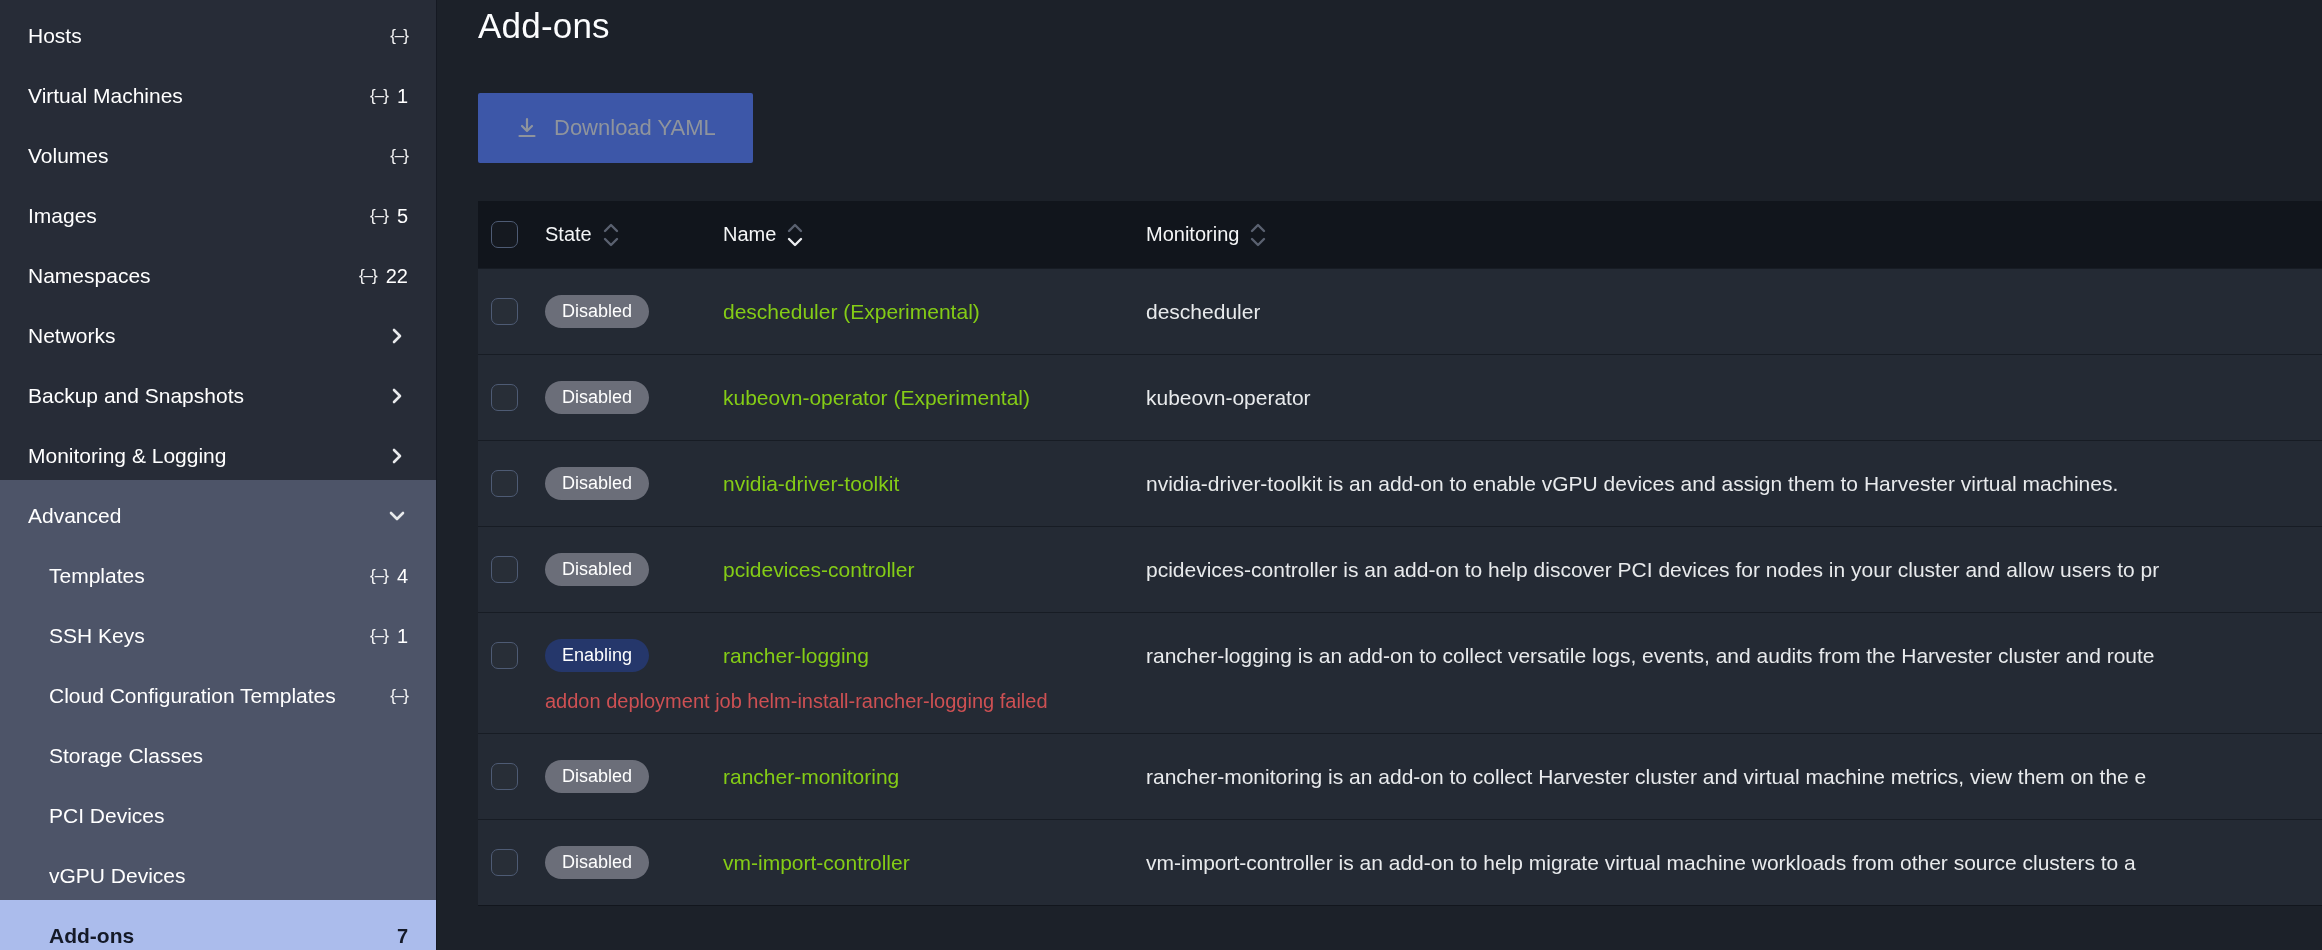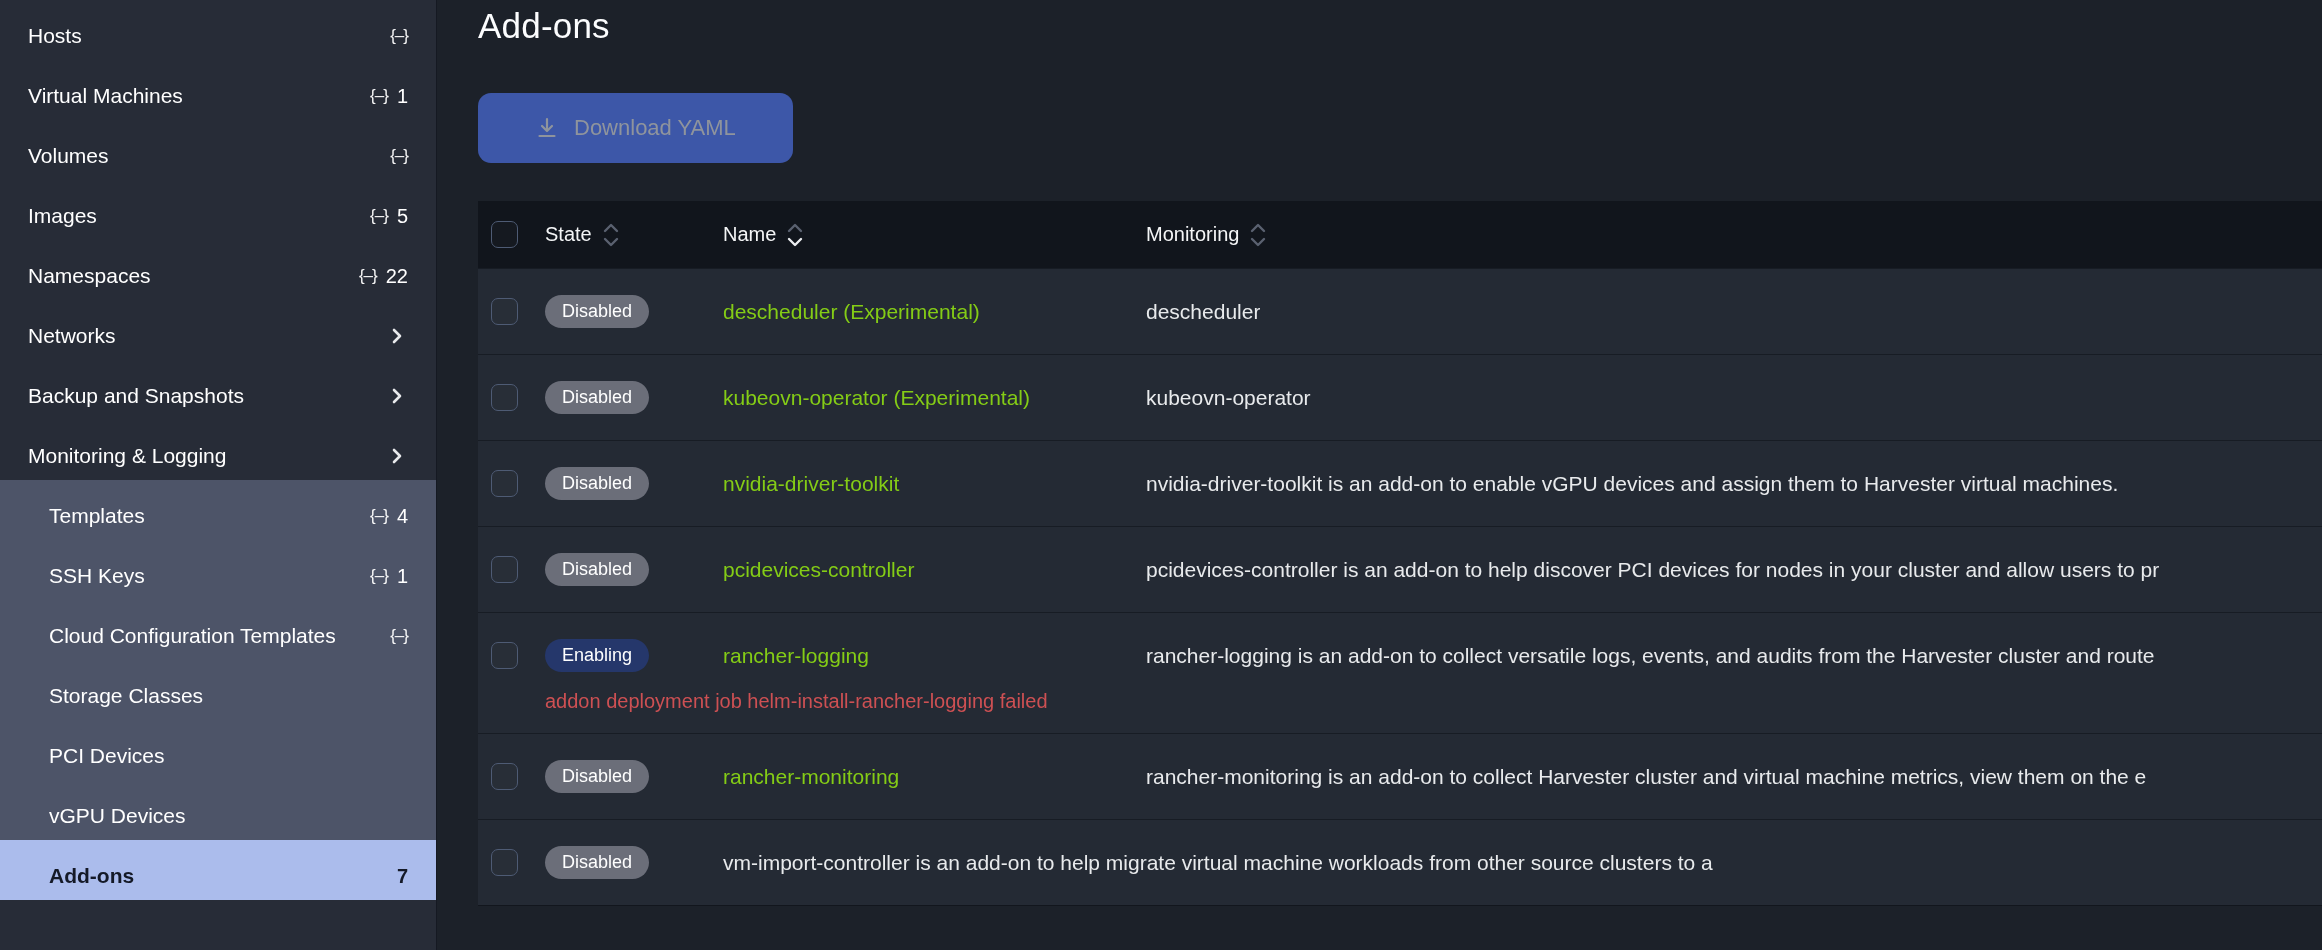--- a/index.html
+++ b/index.html
@@ -32,22 +32,22 @@
   .chev { display:flex; align-items:center; }
 
   
   main { flex:1; overflow:hidden; padding-left:41px; display:flex; flex-direction:column; }
   .page-title {
     margin:6px 0 0 0; font-size:35px; font-weight:500; color:#fcfdfe; letter-spacing:.2px;
   }
   .toolbar { margin-top:47px; }
   .btn-download {
     display:inline-flex; align-items:center; gap:15px;
-    height:70px; padding:0 57px;
-    background:#3d57a8; border:none; border-radius:13px;
+    height:70px; padding:0 37px;
+    background:#3d57a8; border:none; border-radius:2px;
     color:#8f949d; font-size:22px; cursor:not-allowed;
     font-family:"Liberation Sans", sans-serif;
   }
   .btn-download svg { display:block; }
 
   
   .table { margin-top:38px; width:100%; border-bottom:1px solid #12161d; }
   .thead {
     display:flex; align-items:center; height:67px;
     background:#11151c; color:#f4f5f6; font-size:20px;
@@ -137,20 +137,30 @@
             </svg>
           </span>
         </span>
       </div>
       <div class="side-item">
         <span class="side-label">Monitoring &amp; Logging</span>
         <span class="side-right">
           <span class="chev">
             <svg width="22" height="22" viewBox="0 0 22 22">
               <path d="M8 5l6 6-6 6" fill="none" stroke="#e8eaec" stroke-width="2.6" stroke-linecap="round" stroke-linejoin="round"></path>
+            </svg>
+          </span>
+        </span>
+      </div>
+      <div class="side-item in-adv">
+        <span class="side-label">Advanced</span>
+        <span class="side-right">
+          <span class="chev">
+            <svg width="22" height="22" viewBox="0 0 22 22">
+              <path d="M5 8l6 6 6-6" fill="none" stroke="#e8eaec" stroke-width="2.6" stroke-linecap="round" stroke-linejoin="round"></path>
             </svg>
           </span>
         </span>
       </div>
       <div class="side-item child in-adv">
         <span class="side-label">Templates</span>
         <span class="side-right">
           <span class="count-icon">{–}</span>
           <span class="count-num">4</span>
         </span>
@@ -336,20 +346,23 @@
             </div>
           </div>
           <div class="row-group">
             <div class="row">
               <div class="hcell c-cb">
                 <span class="checkbox"></span>
               </div>
               <div class="hcell c-state">
                 <span class="badge disabled">Disabled</span>
               </div>
+              <div class="hcell c-name">
+                <a class="link">vm-import-controller</a>
+              </div>
               <div class="hcell c-desc">
                 <span class="desc-text">vm-import-controller is an add-on to help migrate virtual machine workloads from other source clusters to a</span>
               </div>
             </div>
           </div>
         </div>
     </div>
   </main>
 </div>
 

